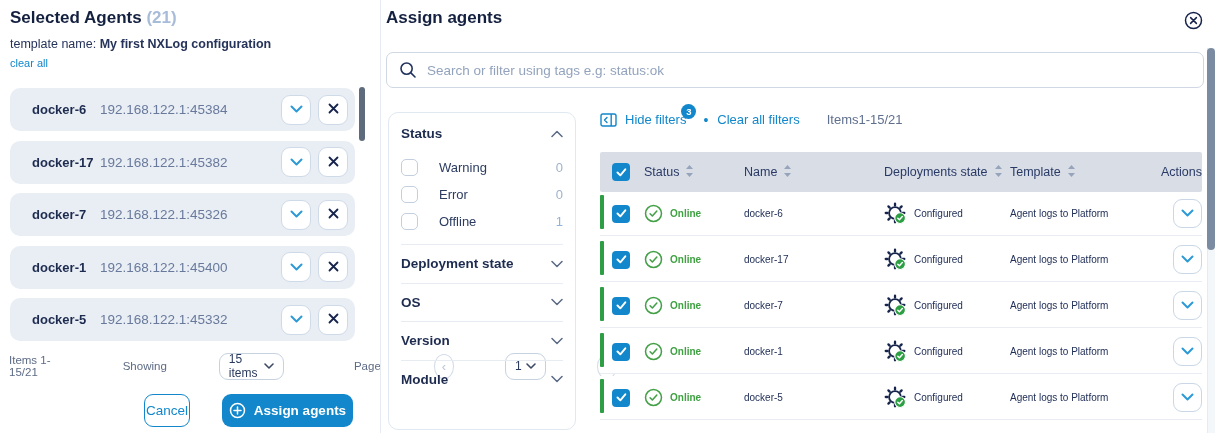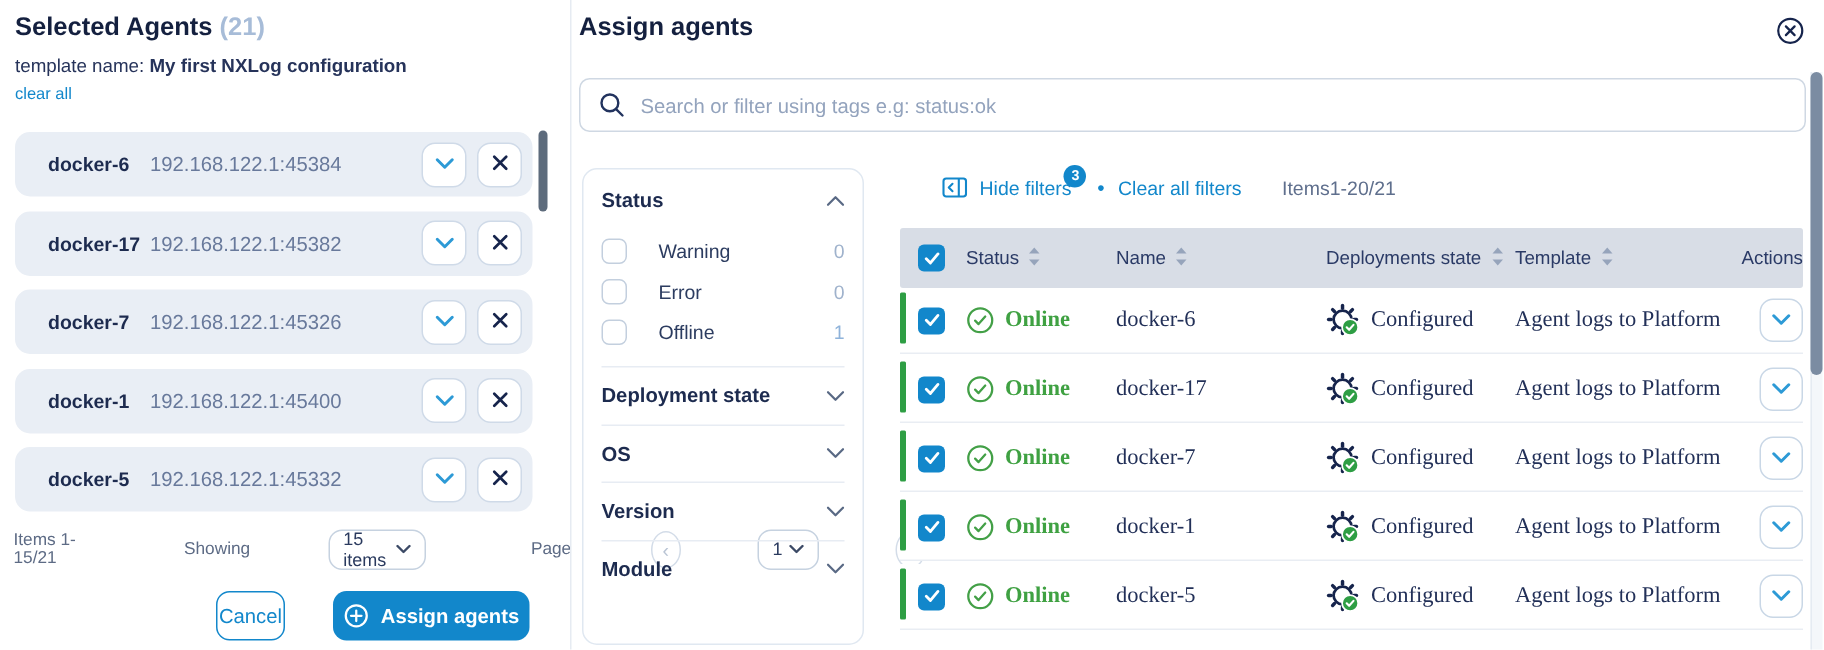--- a/index.html
+++ b/index.html
@@ -60,31 +60,31 @@
   .f-check.checked { background:#1287cb; border-color:#1287cb; }
   .f-opt .lbl { margin-left:21px; font-size:13px; color:#2c3c60; }
   .f-opt .cnt { margin-left:auto; font-size:13px; }
   .cnt-muted { color:#9fb2cc; } .cnt-dark { color:#24335c; } .cnt-light { color:#8fb3da; }
   .f-section { height:38.5px; display:flex; align-items:center; justify-content:space-between;
     border-top:1px solid #e7ecf3; cursor:pointer; }
   .f-section .lbl { font-size:13.5px; font-weight:bold; color:#1d2b4f; }
 
   
   .table-area { position:absolute; left:214px; top:112px; width:602px; }
-  .t-toolbar { height:26px; display:flex; align-items:center; font-size:13px;margin-left:28px; }
+  .t-toolbar { height:26px; display:flex; font-size:13px; }
   .tb-link { color:#1287cb; cursor:pointer; }
   .tb-badge { position:relative; top:-8px; left:-5px; width:15px; height:15px; border-radius:50%;
     background:#1287cb; color:#fff; font-size:9.5px; font-weight:bold;
     display:inline-flex; align-items:center; justify-content:center; }
   .tb-dot { color:#1287cb; margin:0 9px 0 2px; font-size:14px; }
   .tb-items { color:#5f6f8d; margin-left:27px; }
   .t-header { margin-top:14px; height:40px; background:#d8dde6; display:flex; align-items:center;
     border-radius:2px; font-size:12.5px; color:#2a3a66; }
   .t-row { position:relative; height:44px; background:#fff; border-bottom:1px solid #e9edf3;
-    margin-bottom:2px; display:flex; align-items:center; font-size:15px;font-family:Liberation Serif, serif; }
+    margin-bottom:2px; display:flex; align-items:center; font-size:10px; }
   .green-bar { position:absolute; left:0; top:3px; bottom:6px; width:4px; background:#2e9e44; border-radius:1px; }
   .col-check { width:44px; padding-left:12px; }
   .col-status { width:100px; display:flex; align-items:center; gap:7px; }
   .col-name { width:140px; }
   .col-deploy { width:126px; display:flex; align-items:center; gap:7px; }
   .col-template { width:146px; }
   .col-actions { flex:1; display:flex; justify-content:flex-end; }
   .hdr-cell { display:inline-flex; align-items:center; gap:6px; cursor:pointer; }
   .checkbox { width:18px; height:18px; border-radius:4px; background:#1287cb;
     display:flex; align-items:center; justify-content:center; cursor:pointer; }
@@ -297,21 +297,21 @@
     <div class="t-toolbar">
       <span style="line-height:0; margin-right:8px"><svg width="17" height="16" viewBox="0 0 17 16">
             <rect x="1" y="2" width="15" height="12" rx="1.8" fill="none" stroke="#1287cb" stroke-width="1.4"></rect>
             <line x1="11.2" y1="2" x2="11.2" y2="14" stroke="#1287cb" stroke-width="1.4"></line>
             <path d="M7 5.5L4.5 8L7 10.5" fill="none" stroke="#1287cb" stroke-width="1.4" stroke-linecap="round" stroke-linejoin="round"></path>
           </svg></span>
       <span class="tb-link">Hide filters</span>
       <span class="tb-badge">3</span>
       <span class="tb-dot">•</span>
       <span class="tb-link">Clear all filters</span>
-      <span class="tb-items">Items1-20/21</span>
+      <span class="tb-items">Items1-15/21</span>
     </div>
 
     <div class="t-header">
       <div class="col-check">
           <span class="checkbox">
             <svg width="11" height="9" viewBox="0 0 11 9">
               <path d="M1.5 4.5l2.8 2.8 5-6" fill="none" stroke="#fff" stroke-width="1.9" stroke-linecap="round" stroke-linejoin="round"></path>
             </svg>
           </span>
         </div>

